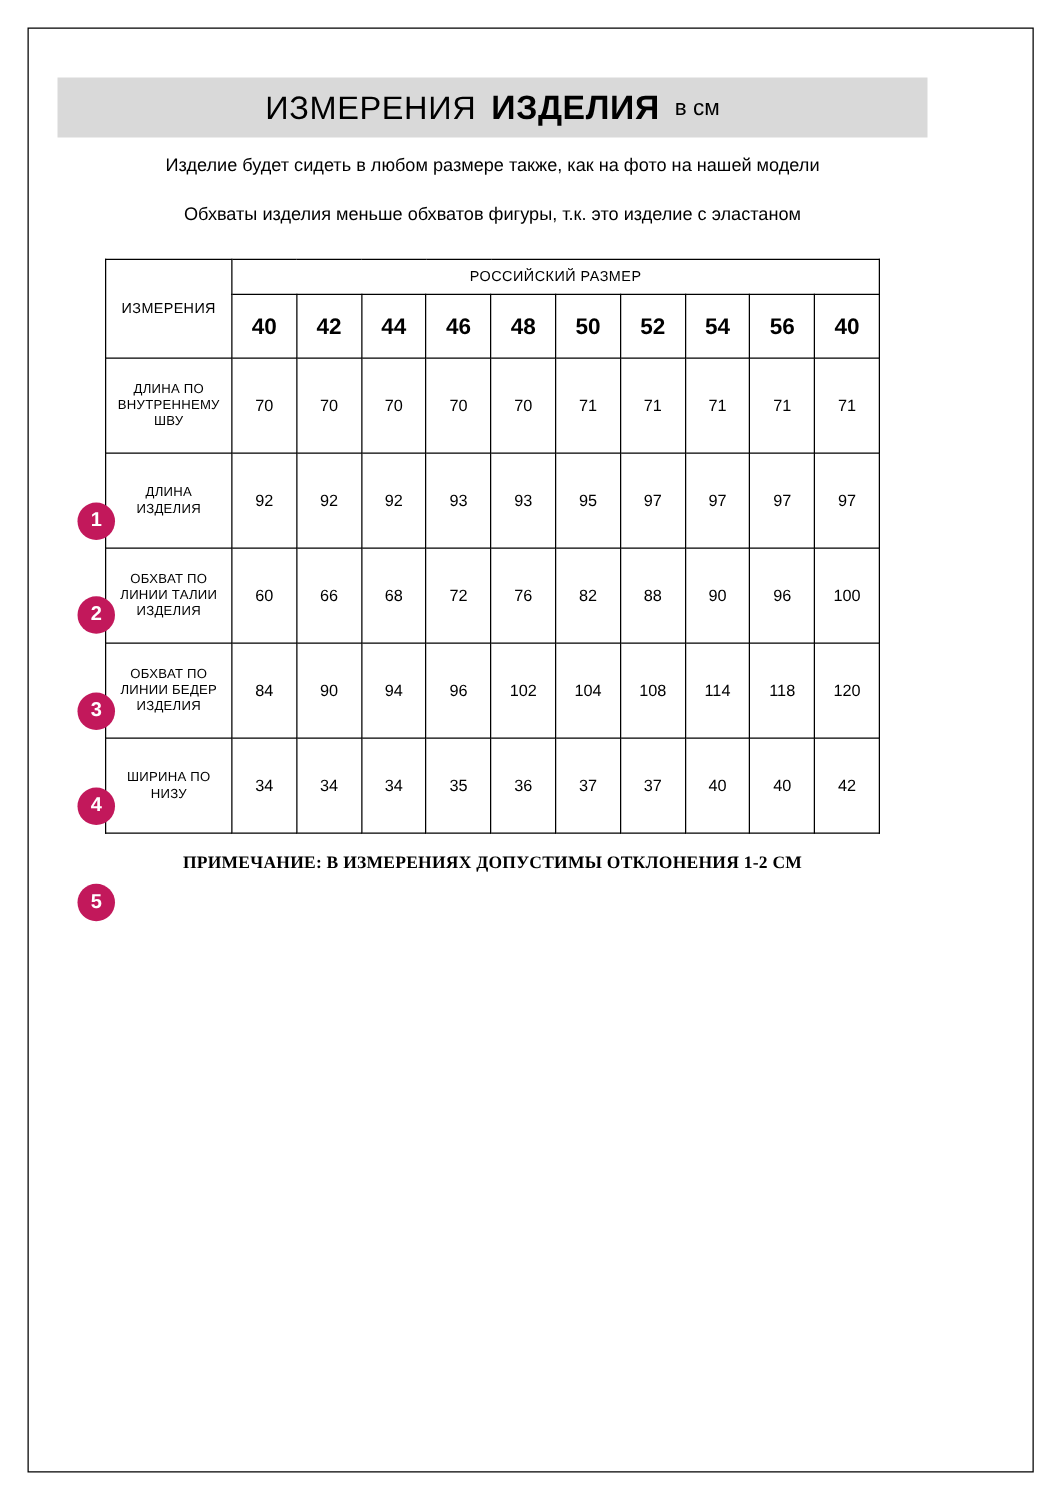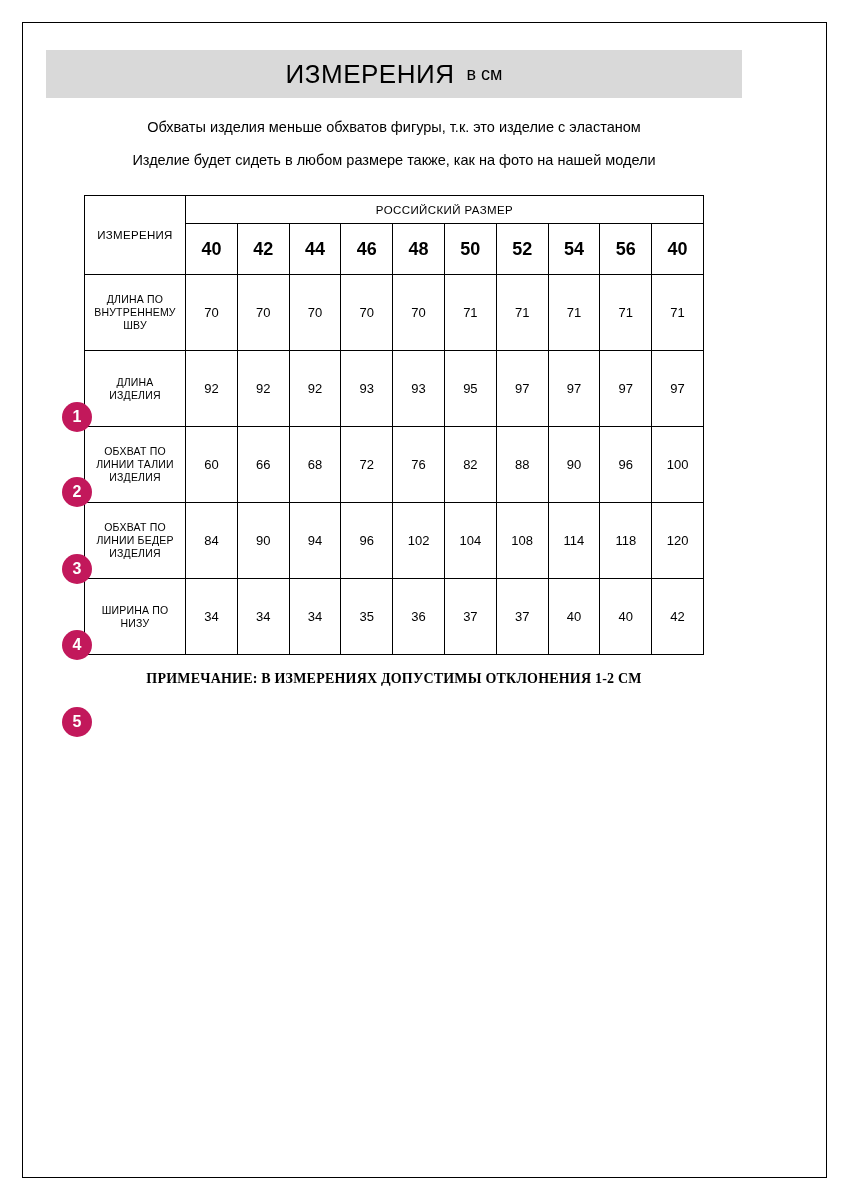--- a/index.html
+++ b/index.html
@@ -20,21 +20,21 @@
     left: 22px;
     top: 22px;
     width: 805px;
     height: 1156px;
     border: 1px solid #000000;
     box-sizing: border-box;
   }
   .content {
     position: absolute;
     left: 0;
-    top: 4px;
+    top: 16px;
     width: 788px;
   }
   .title-bar {
     margin: 46px 46px 0 46px;
     background: #d9d9d9;
     height: 48px;
     display: flex;
     align-items: center;
     justify-content: center;
     gap: 12px;
@@ -129,26 +129,27 @@
 </style>
 </head>
 <body>
 
 <div class="page-frame"></div>
 
 <div class="content">
 
   <div class="title-bar">
     <span class="title-main">ИЗМЕРЕНИЯ</span>
+    <span class="title-strong">ИЗДЕЛИЯ</span>
     <span class="title-units">в см</span>
   </div>
 
 
+  <div class="note-line">Изделие будет сидеть в любом размере также, как на фото на нашей модели</div>
   <div class="note-line second">Обхваты изделия меньше обхватов фигуры, т.к. это изделие с эластаном</div>
-  <div class="note-line">Изделие будет сидеть в любом размере также, как на фото на нашей модели</div>
 
   <table class="measure">
     <thead>
       <tr>
         <th class="hdr-left" rowspan="2">ИЗМЕРЕНИЯ</th>
         <th class="hdr-group" colspan="10">РОССИЙСКИЙ РАЗМЕР</th>
       </tr>
       <tr>
         <th class="size-cell">40</th>
         <th class="size-cell">42</th>

